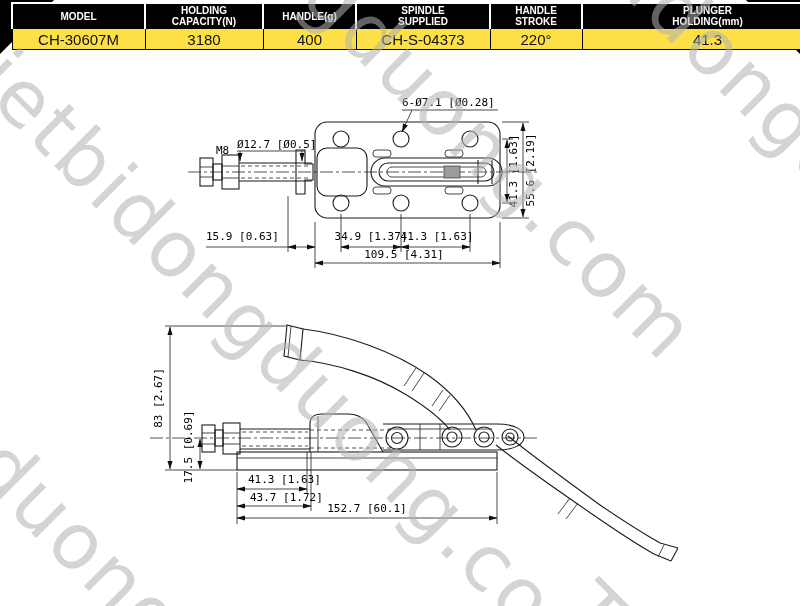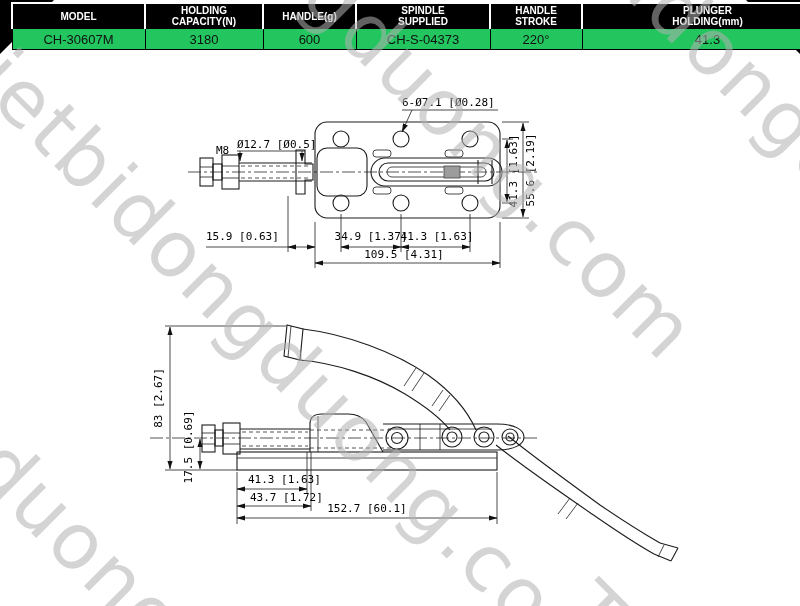--- a/index.html
+++ b/index.html
@@ -5,21 +5,21 @@
   html,body{margin:0;padding:0;}
   .page{position:relative;width:800px;height:606px;background:#ffffff;overflow:hidden;
         font-family:"Liberation Sans",sans-serif;}
   
   .corner{position:absolute;background:#000;z-index:1;}
   .corner.left{left:0;top:0;width:54px;height:54px;clip-path:polygon(0 0,100% 0,0 100%);}
   .corner.right{right:0;top:0;width:54px;height:54px;clip-path:polygon(100% 0,100% 100%,0 0);}
   .spec{position:absolute;left:11px;top:2px;width:785px;z-index:2;border-collapse:collapse;table-layout:fixed;}
   .spec th{background:#000;color:#fff;font-weight:bold;font-size:10px;line-height:11px;
            border:2px solid #fff;border-bottom:1px solid #000;height:24px;padding:0 2px;text-align:center;}
-  .spec td{background:#22c55e;color:#111;font-size:13px;border:1px solid #000;height:20px;
+  .spec td{background:#fde047;color:#111;font-size:15px;border:1px solid #000;height:20px;
            text-align:center;padding:0 2px;}
   .c0{width:127px}.c1{width:112px}.c2{width:87px}.c3{width:128px}.c4{width:86px}.c5{width:245px}
   
   svg{position:absolute;left:0;top:0;z-index:3;}
   .ln{stroke:#1c1c1c;stroke-width:1.1;fill:none;}
   .thin{stroke:#1c1c1c;stroke-width:0.8;fill:none;}
   .cl{stroke:#2a2a2a;stroke-width:0.8;fill:none;stroke-dasharray:13 3 3 3;}
   .hid{stroke:#2a2a2a;stroke-width:0.8;fill:none;stroke-dasharray:4 3;}
   .dim{stroke:#1c1c1c;stroke-width:0.8;fill:none;}
   .dtx{font-family:"DejaVu Sans Mono",monospace;font-size:11px;fill:#000;}
@@ -42,21 +42,21 @@
       <th class="c0"><span>MODEL</span></th>
       <th class="c1"><span>HOLDING CAPACITY(N)</span></th>
       <th class="c2"><span>HANDLE(g)</span></th>
       <th class="c3"><span>SPINDLE</span><br><span>SUPPLIED</span></th>
       <th class="c4"><span>HANDLE</span><br><span>STROKE</span></th>
       <th class="c5"><span>PLUNGER</span><br><span>HOLDING(mm)</span></th>
     </tr>
     <tr>
       <td>CH-30607M</td>
       <td>3180</td>
-      <td>600</td>
+      <td>400</td>
       <td>CH-S-04373</td>
       <td>220°</td>
       <td>41.3</td>
     </tr>
   </tbody>
     </table>
 
   <svg width="800" height="606" viewBox="0 0 800 606">
     <defs>
       <marker id="arw" viewBox="0 0 10 6" refX="9.5" refY="3" markerWidth="11" markerHeight="7" orient="auto-start-reverse">

